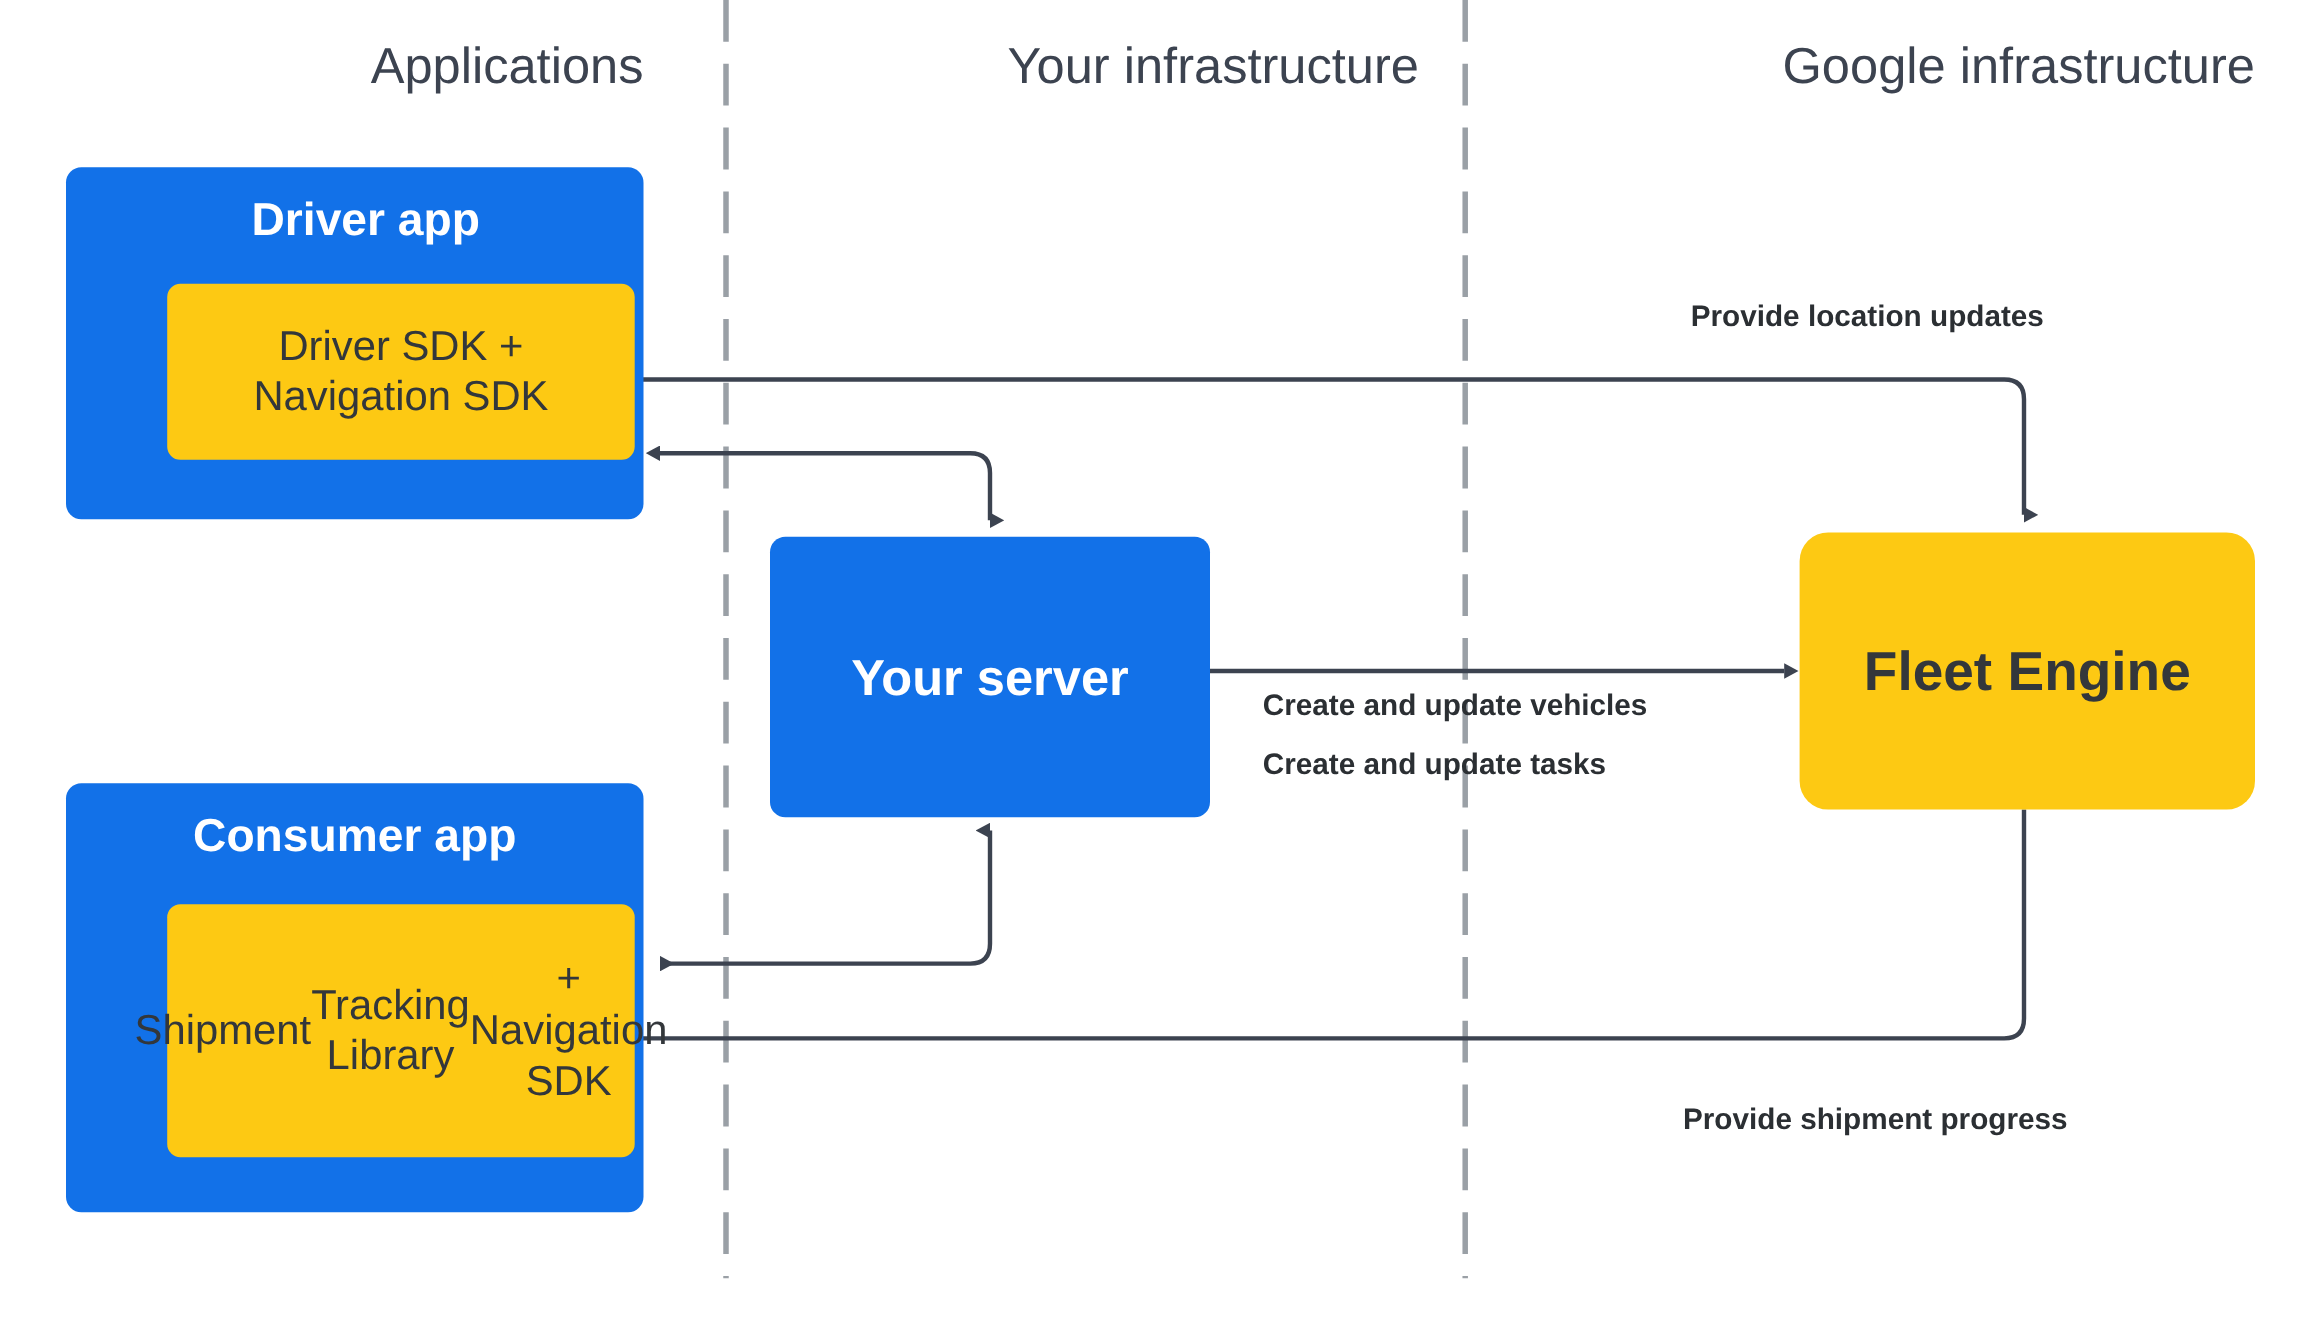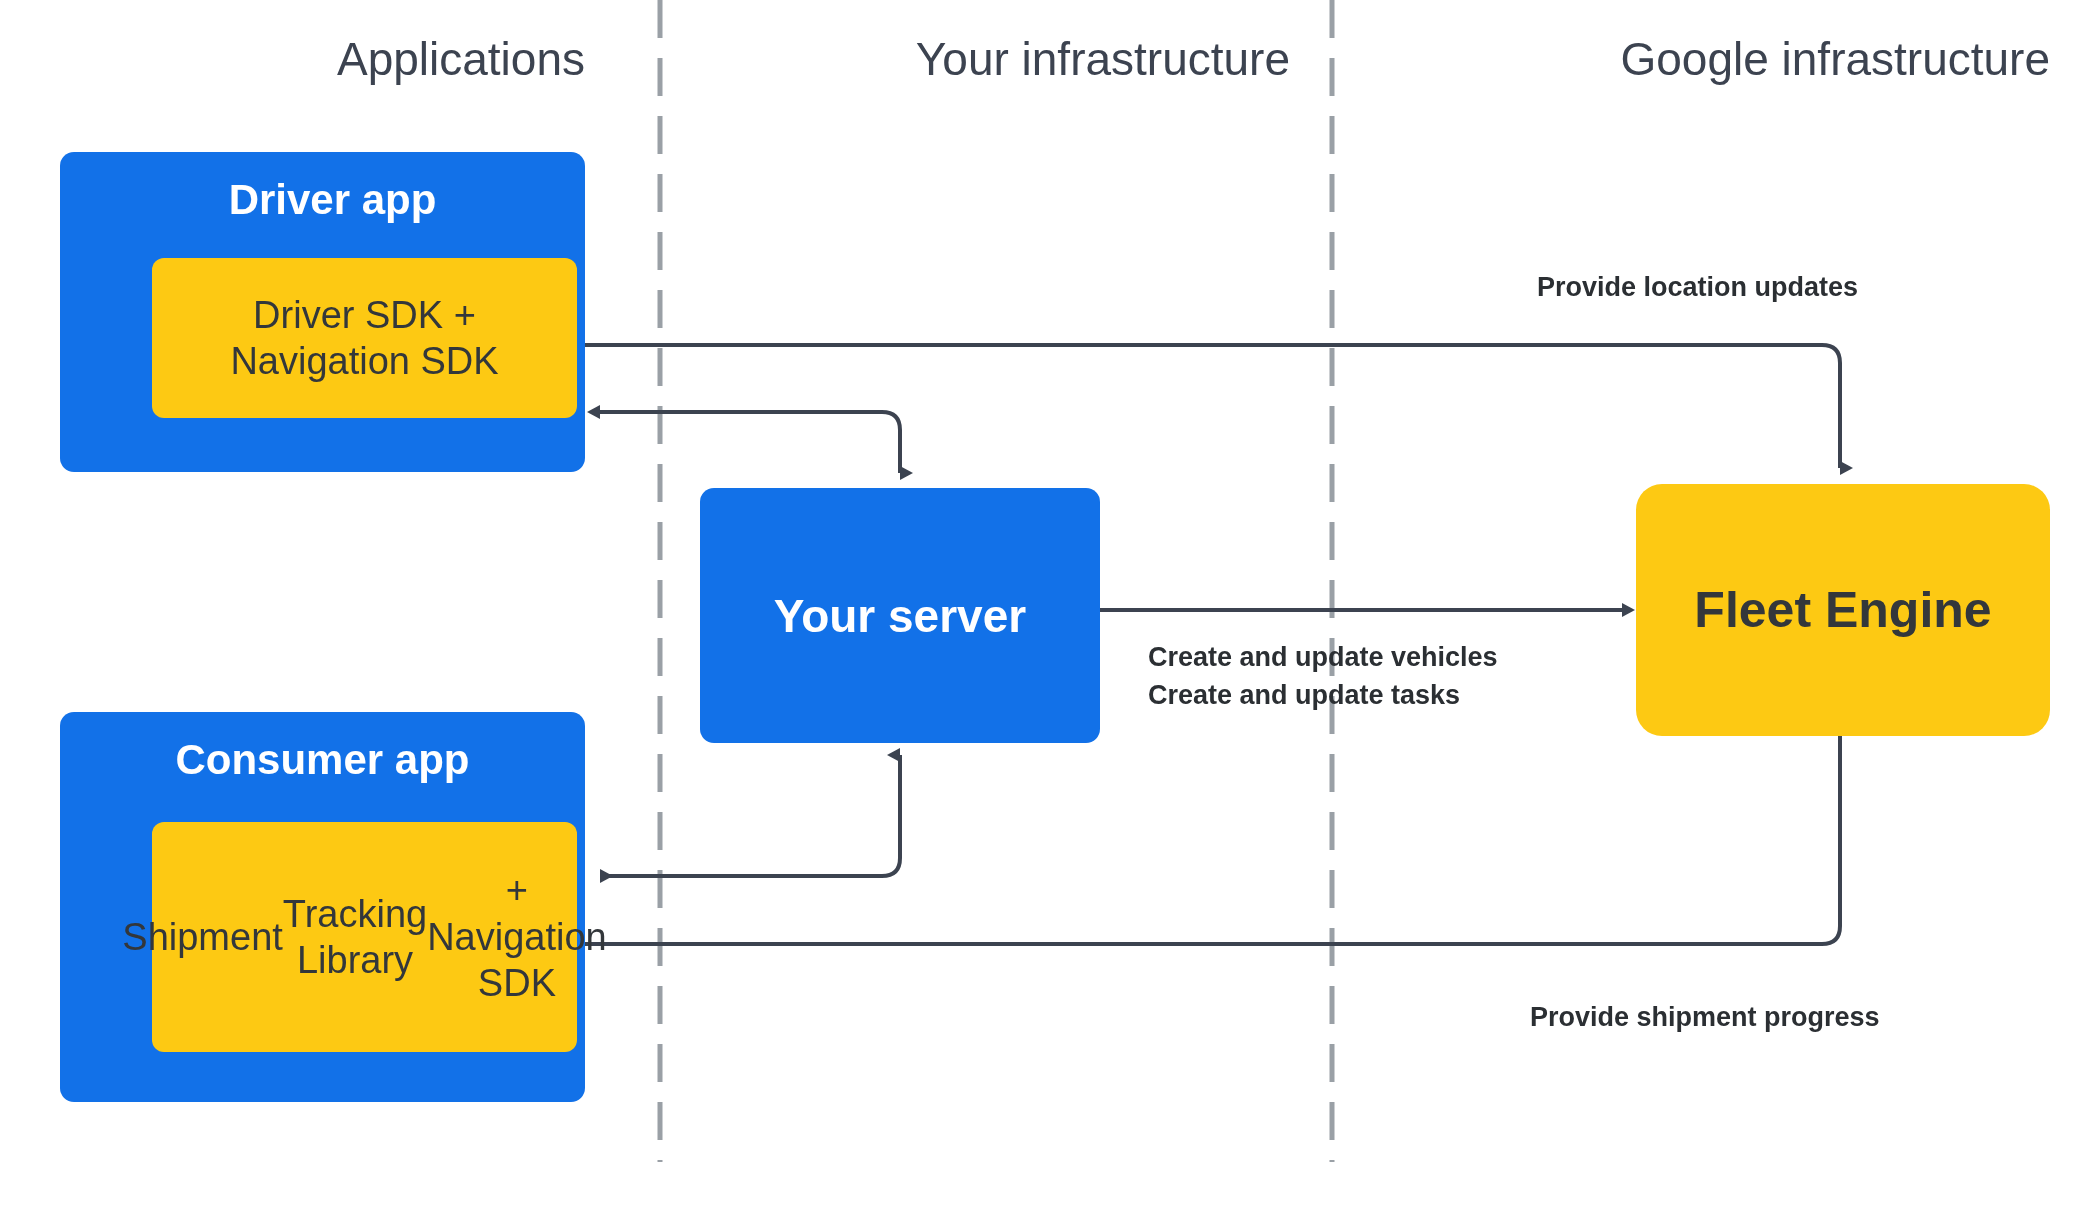--- a/index.html
+++ b/index.html
@@ -158,18 +158,18 @@
       <span>+ Navigation SDK</span>
     </div>
   </div>
 
   <div class="server-box" style="left:700px; top:488px; width:400px; height:255px;">Your server</div>
 
   <div class="engine-box" style="left:1636px; top:484px; width:414px; height:252px;">Fleet Engine</div>
 
   <div class="edge-label" style="left:1537px; top:270px;">Provide location updates</div>
 
-  <div class="edge-label center" style="left:1148px; top:640px;">Create and update vehicles</div>
+  <div class="edge-label center" style="left:1148px; top:624px;">Create and update vehicles</div>
   <div class="edge-label center" style="left:1148px; top:678px;">Create and update tasks</div>
 
   <div class="edge-label" style="left:1530px; top:1000px;">Provide shipment progress</div>
 
 </div>
 
 </body></html>

